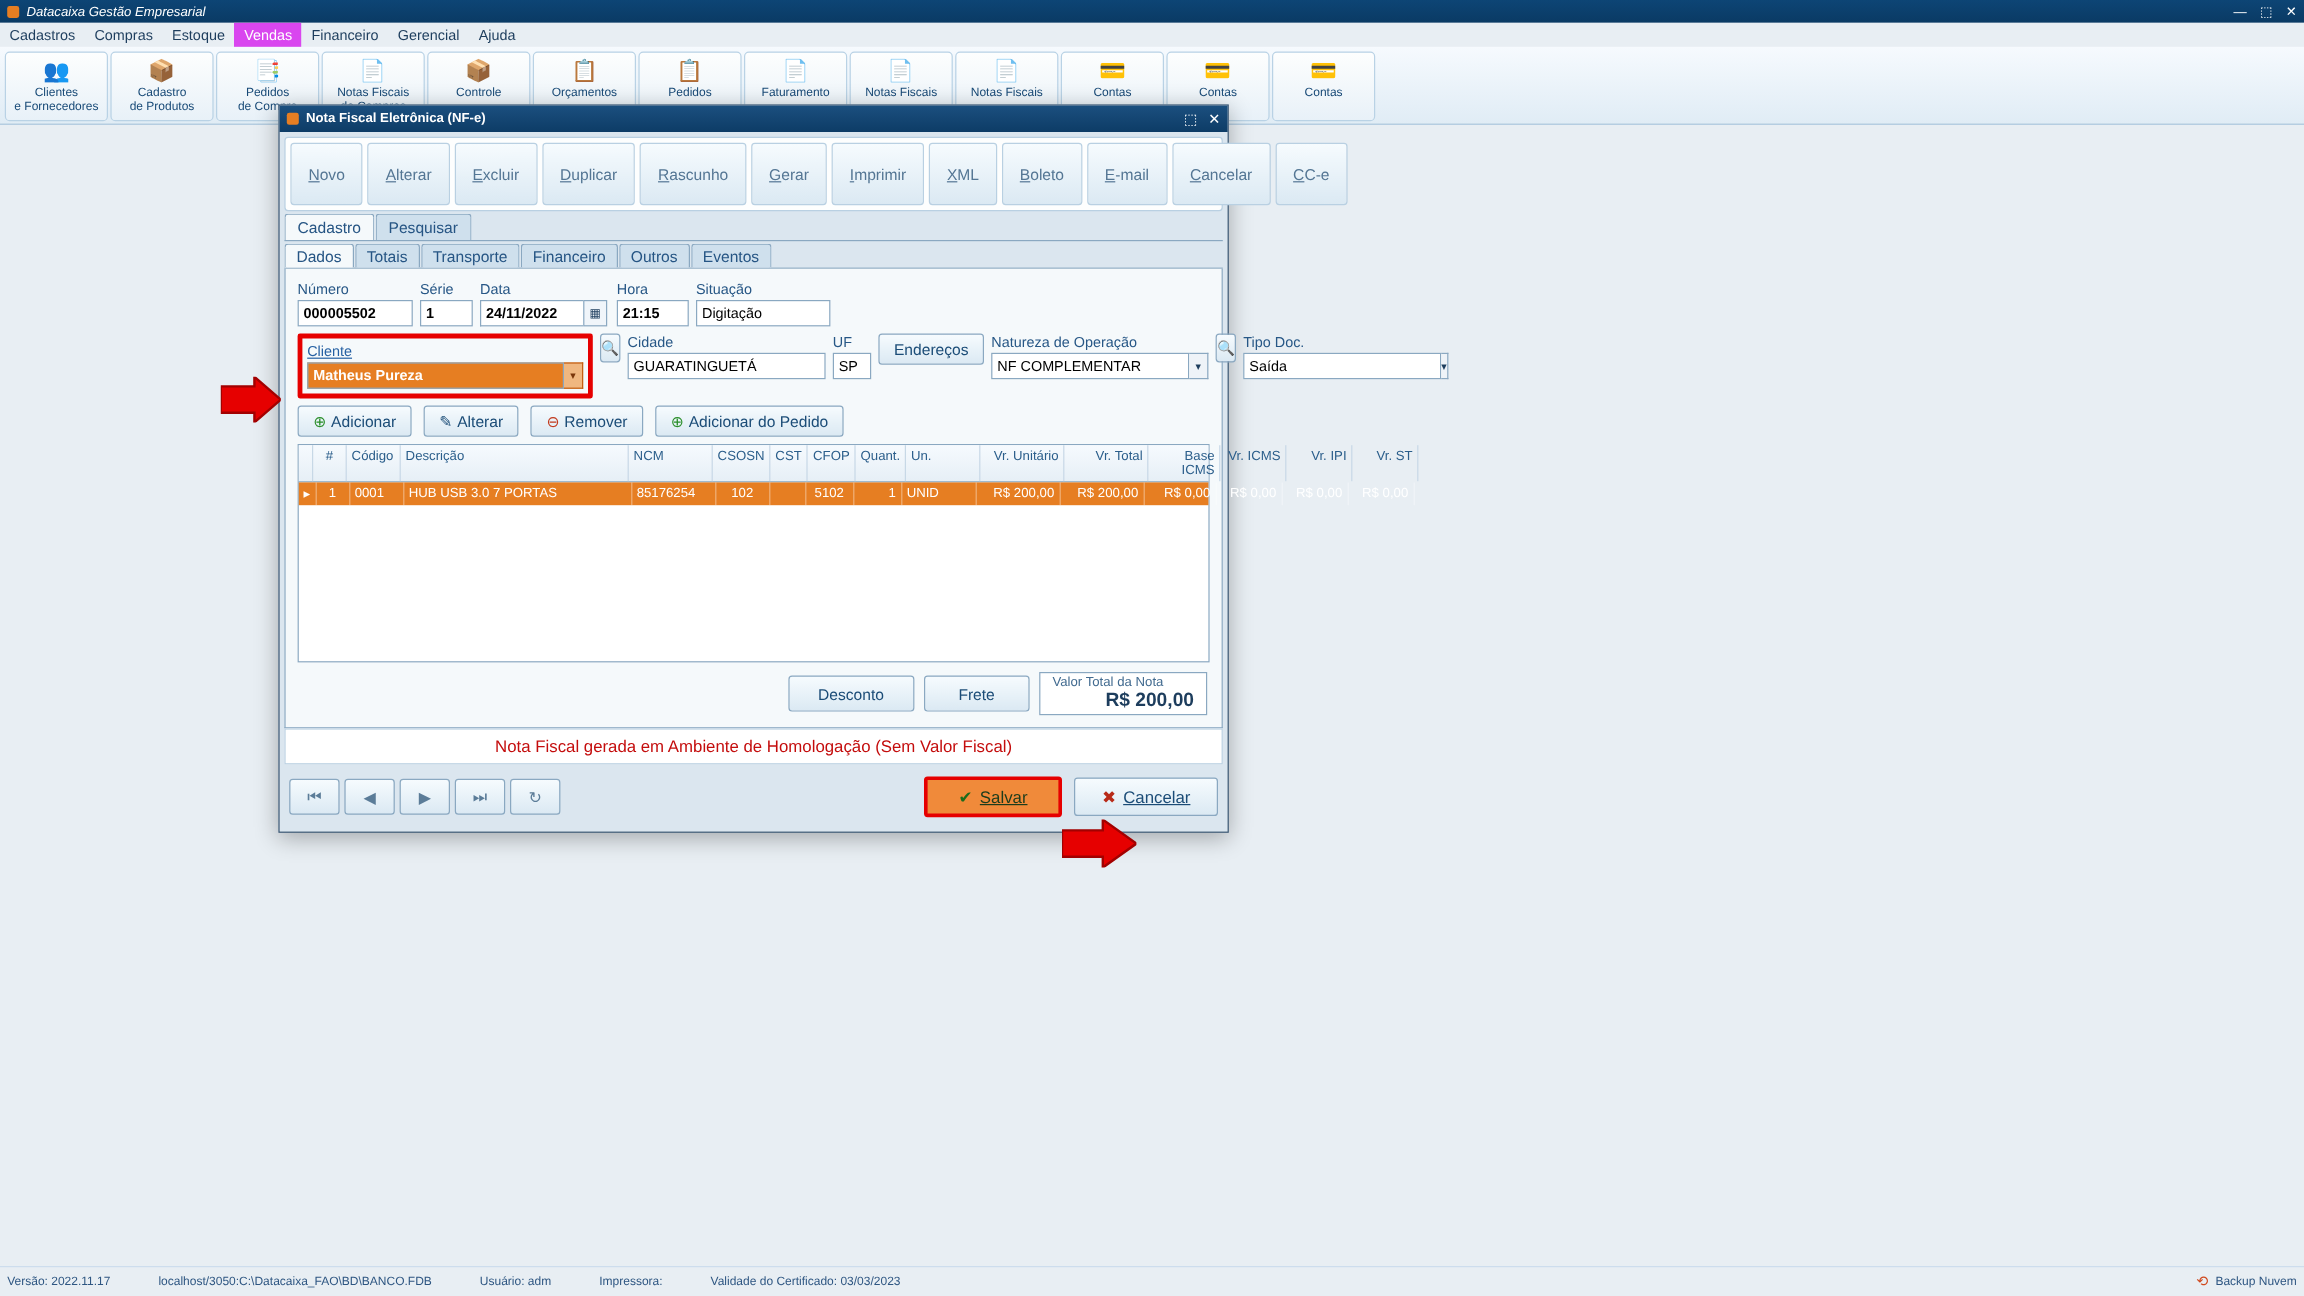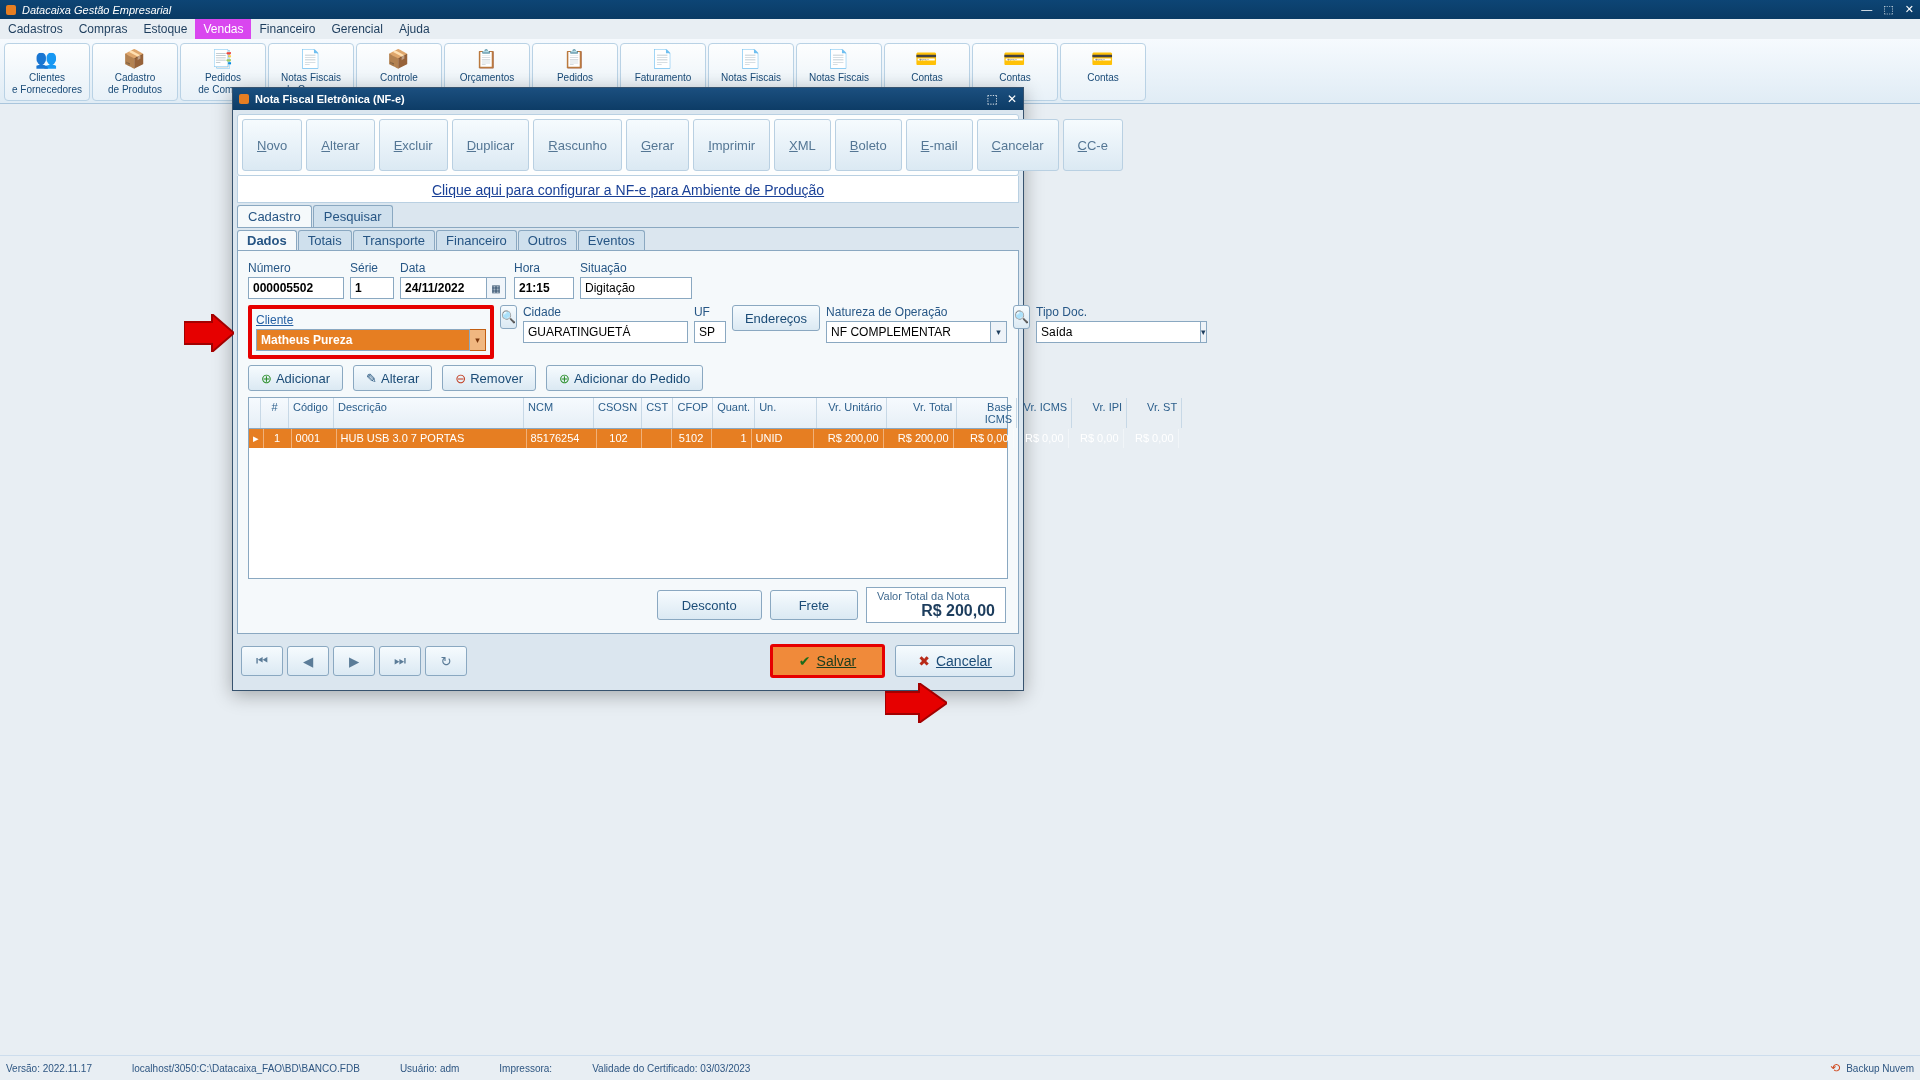--- a/index.html
+++ b/index.html
@@ -39,21 +39,21 @@
 .config-link { text-align: center; padding: 6px 0 4px; background: #fff; border-left: 1px solid #b9d0e2; border-right: 1px solid #b9d0e2; border-bottom: 1px solid #b9d0e2; }
 .config-link a { color: #1a4197; text-decoration: underline; font-size: 14px; cursor: pointer; }
 
 
 .tabs { display: flex; border-bottom: 1px solid #8aa8c1; margin-top: 2px; }
 .tabs .tab { padding: 3px 10px; border: 1px solid #8aa8c1; border-bottom: none; margin-right: 1px; border-radius: 3px 3px 0 0; background: #cfe0ed; color: #265584; cursor: pointer; font-size: 13px; }
 .tabs .tab.active { background: #f5f9fb; font-weight: normal; }
 
 .subtabs { display: flex; border-bottom: 1px solid #8aa8c1; }
 .subtabs .tab { padding: 2px 9px; font-size: 13px; }
-.subtabs .tab.active { background: #f5f9fb; font-weight: bold; }
+.subtabs .tab.active { background: #f5f9fb; }
 
 .panel { background: #f5f9fb; padding: 10px 10px 6px; border: 1px solid #8aa8c1; border-top: none; }
 
 
 .row { display: flex; gap: 6px; margin-bottom: 6px; align-items: flex-start; }
 .field { display: flex; flex-direction: column; }
 .field label { color: #275786; margin-bottom: 2px; font-size: 12px; }
 .field input, .field select { height: 22px; border: 1px solid #8aa8c1; padding: 2px 4px; font-size: 12px; font-weight: bold; background: #fff; }
 .field .sel { font-weight: normal; }
 
@@ -219,21 +219,20 @@
         <div class="abtn"><u>D</u>uplicar</div>
         <div class="abtn"><u>R</u>ascunho</div>
         <div class="abtn"><u>G</u>erar</div>
         <div class="abtn"><u>I</u>mprimir</div>
         <div class="abtn"><u>X</u>ML</div>
         <div class="abtn"><u>B</u>oleto</div>
         <div class="abtn"><u>E</u>-mail</div>
         <div class="abtn"><u>C</u>ancelar</div>
         <div class="abtn"><u>C</u>C-e</div>
       </div>
-    <div class="config-link"><a>Clique aqui para configurar a NF-e para Ambiente de Produção</a></div>
 
     <div class="tabs">
       <div class="tab active">Cadastro</div>
       <div class="tab">Pesquisar</div>
     </div>
     <div class="subtabs tabs">
       <div class="tab active">Dados</div>
       <div class="tab">Totais</div>
       <div class="tab">Transporte</div>
       <div class="tab">Financeiro</div>
@@ -368,20 +367,21 @@
       <div class="totrow">
         <button class="stdbtn" style="height:30px;padding:0 24px">Desconto</button>
         <button class="stdbtn" style="height:30px;padding:0 28px">Frete</button>
         <div class="totbox">
           <div class="tlbl">Valor Total da Nota</div>
           <div class="tval">R$ 200,00</div>
         </div>
       </div>
     </div>
 
+    <div class="warn">Nota Fiscal gerada em Ambiente de Homologação (Sem Valor Fiscal)</div>
 
     <div class="navrow">
       <div class="navbtns">
         <button>⏮</button>
         <button>◀</button>
         <button>▶</button>
         <button>⏭</button>
         <button>↻</button>
       </div>
       <div class="save-cancel">

